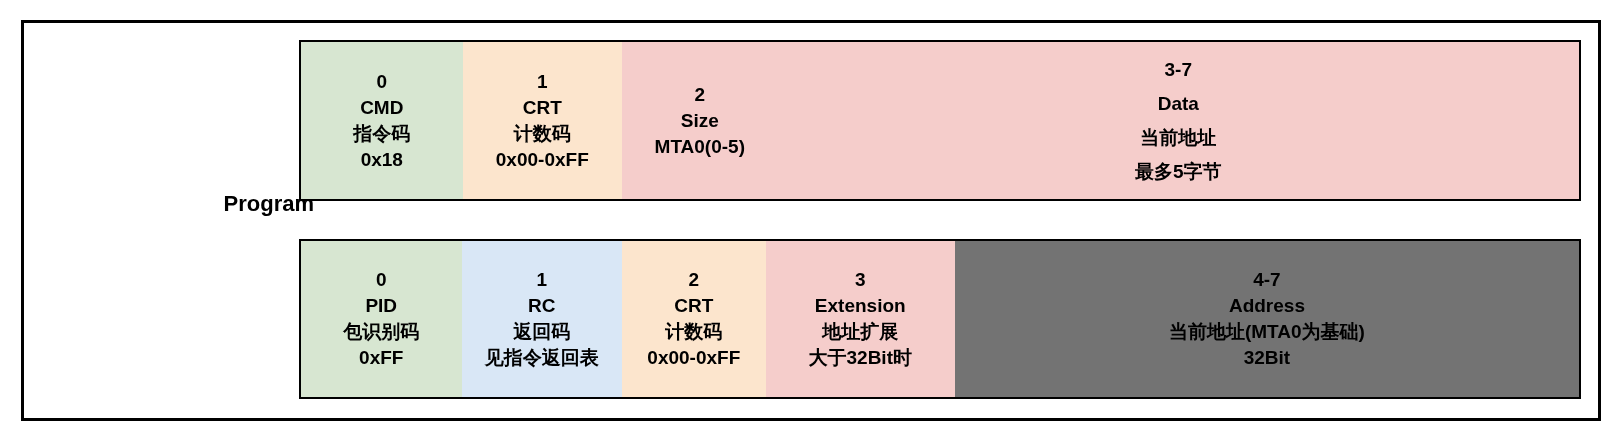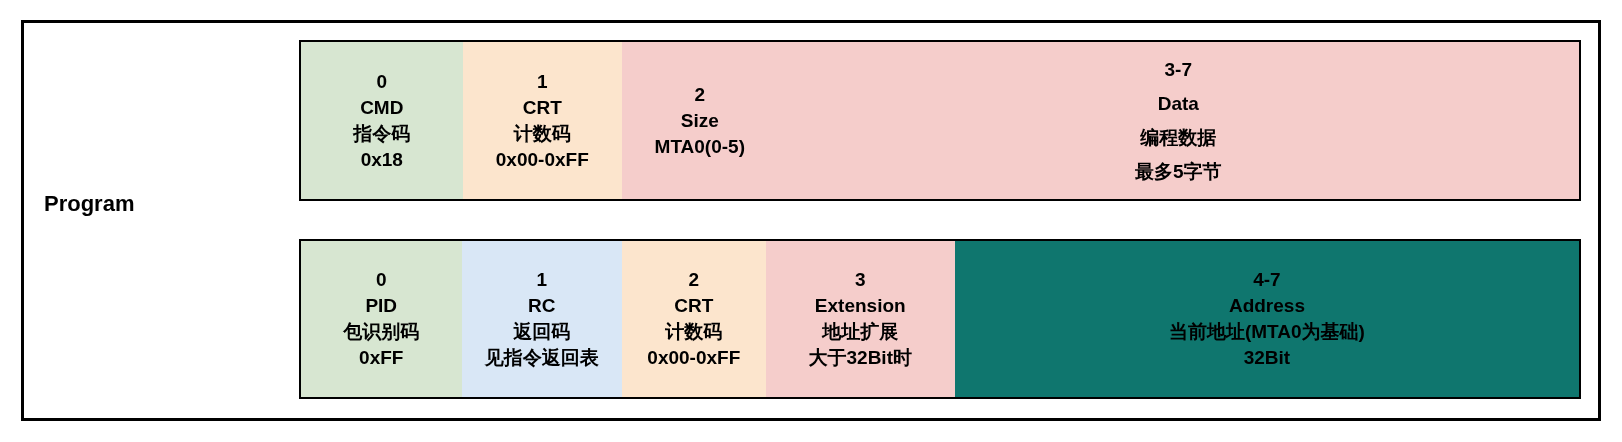--- a/index.html
+++ b/index.html
@@ -16,21 +16,21 @@
     left: 21px; top: 20px;
     width: 1580px; height: 401px;
     border: 3px solid #000;
     background: #ffffff;
   }
 
   .row-label {
     position: absolute;
     left: 20px; top: 166px;
     width: 270px;
-    text-align: left;
+    text-align: right;
     font-weight: bold;
     font-size: 22px;
     line-height: 30px;
     color: #000;
   }
 
   .byte-row {
     position: absolute;
     left: 275px;
     width: 1282px;
@@ -92,21 +92,21 @@
         <div class="line">0x00-0xFF</div>
       </div>
       <div class="cell r1c3" style="background: rgb(245, 205, 203);">
         <div class="line">2</div>
         <div class="line">Size</div>
         <div class="line">MTA0(0-5)</div>
       </div>
       <div class="cell r1c4" style="background: rgb(245, 205, 203);">
         <div class="line">3-7</div>
         <div class="line">Data</div>
-        <div class="line">编程数据</div>
+        <div class="line">当前地址</div>
         <div class="line">最多5字节</div>
       </div>
     </div>
 
     <div class="byte-row row2">
       <div class="cell r2c1" style="background: rgb(215, 230, 209);">
         <div class="line">0</div>
         <div class="line">PID</div>
         <div class="line">包识别码</div>
         <div class="line">0xFF</div>
@@ -122,21 +122,21 @@
         <div class="line">CRT</div>
         <div class="line">计数码</div>
         <div class="line">0x00-0xFF</div>
       </div>
       <div class="cell r2c4" style="background: rgb(245, 205, 203);">
         <div class="line">3</div>
         <div class="line">Extension</div>
         <div class="line">地址扩展</div>
         <div class="line">大于32Bit时</div>
       </div>
-      <div class="cell r2c5" style="background: #0f766e;">
+      <div class="cell r2c5" style="background: #737373;">
         <div class="line">4-7</div>
         <div class="line">Address</div>
         <div class="line">当前地址(MTA0为基础)</div>
         <div class="line">32Bit</div>
       </div>
     </div>
 
   </div>
 </div>
 

